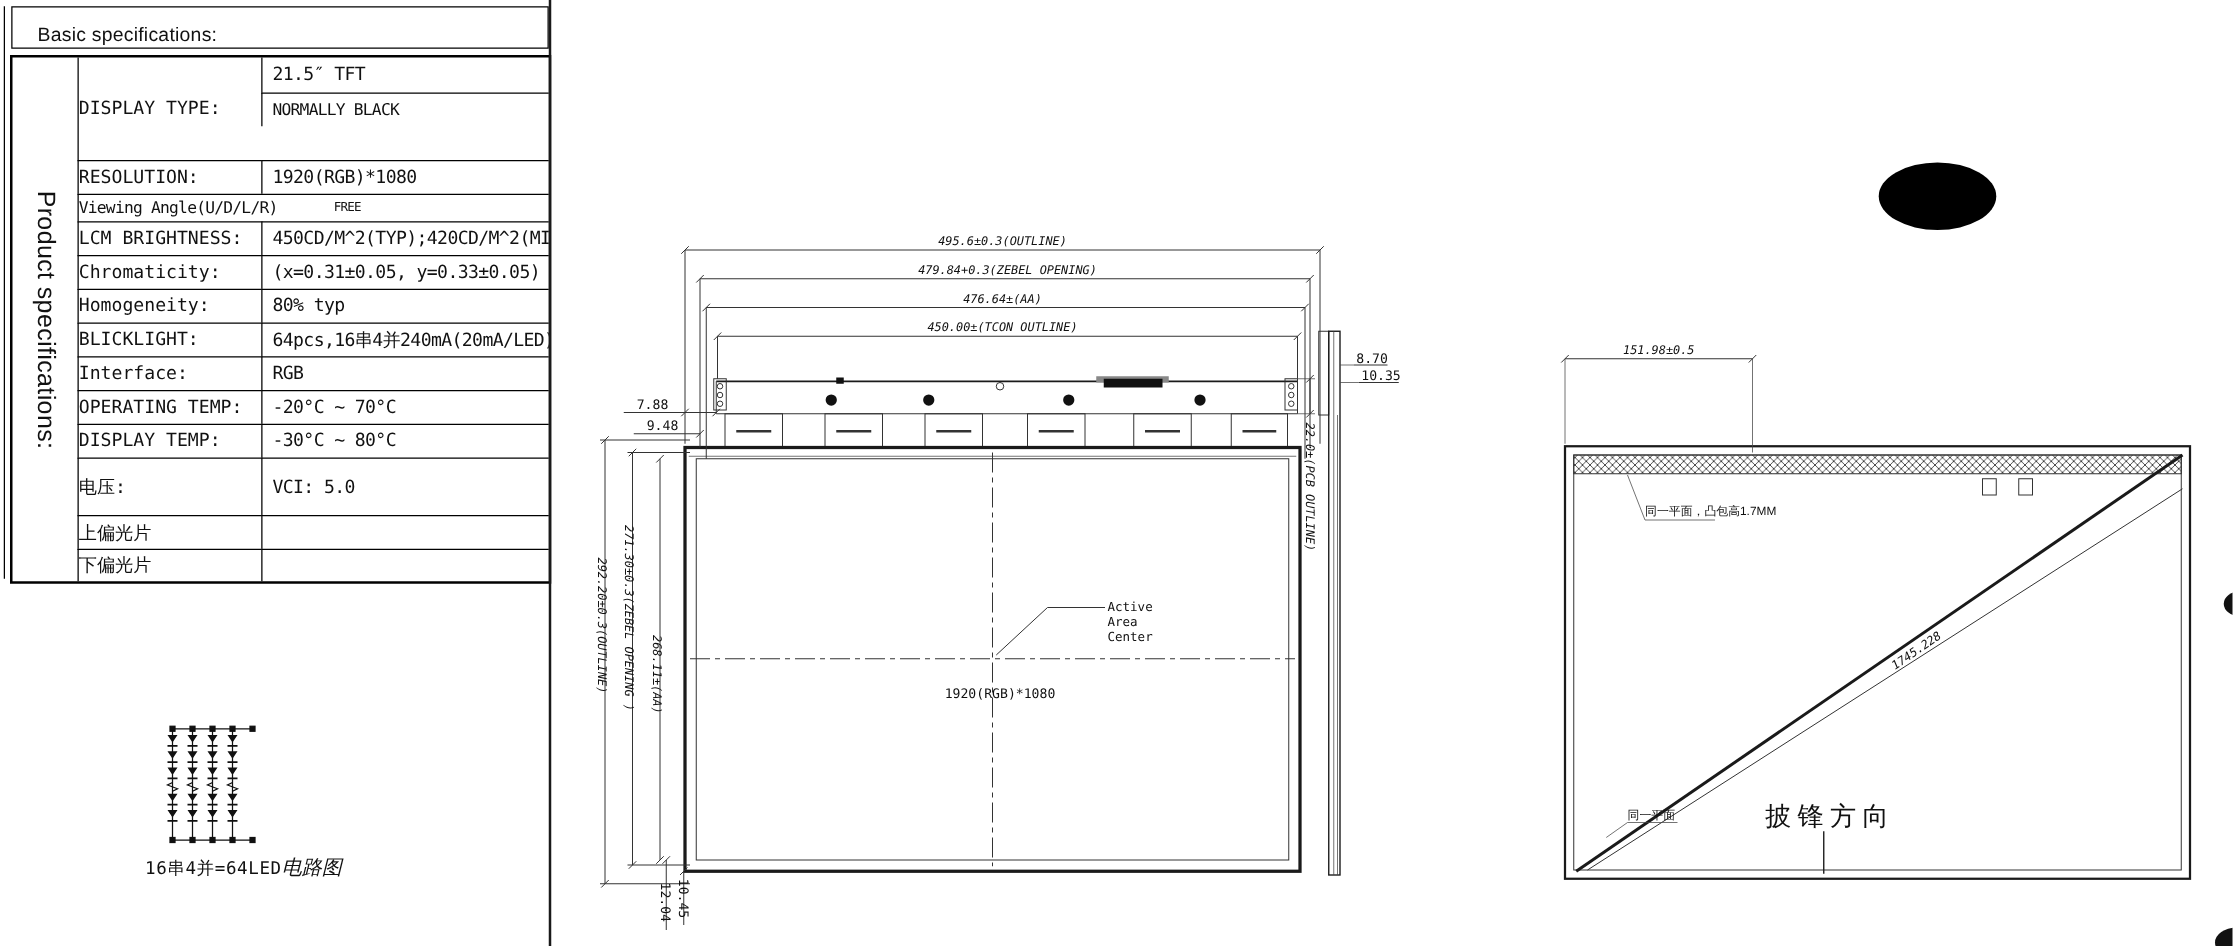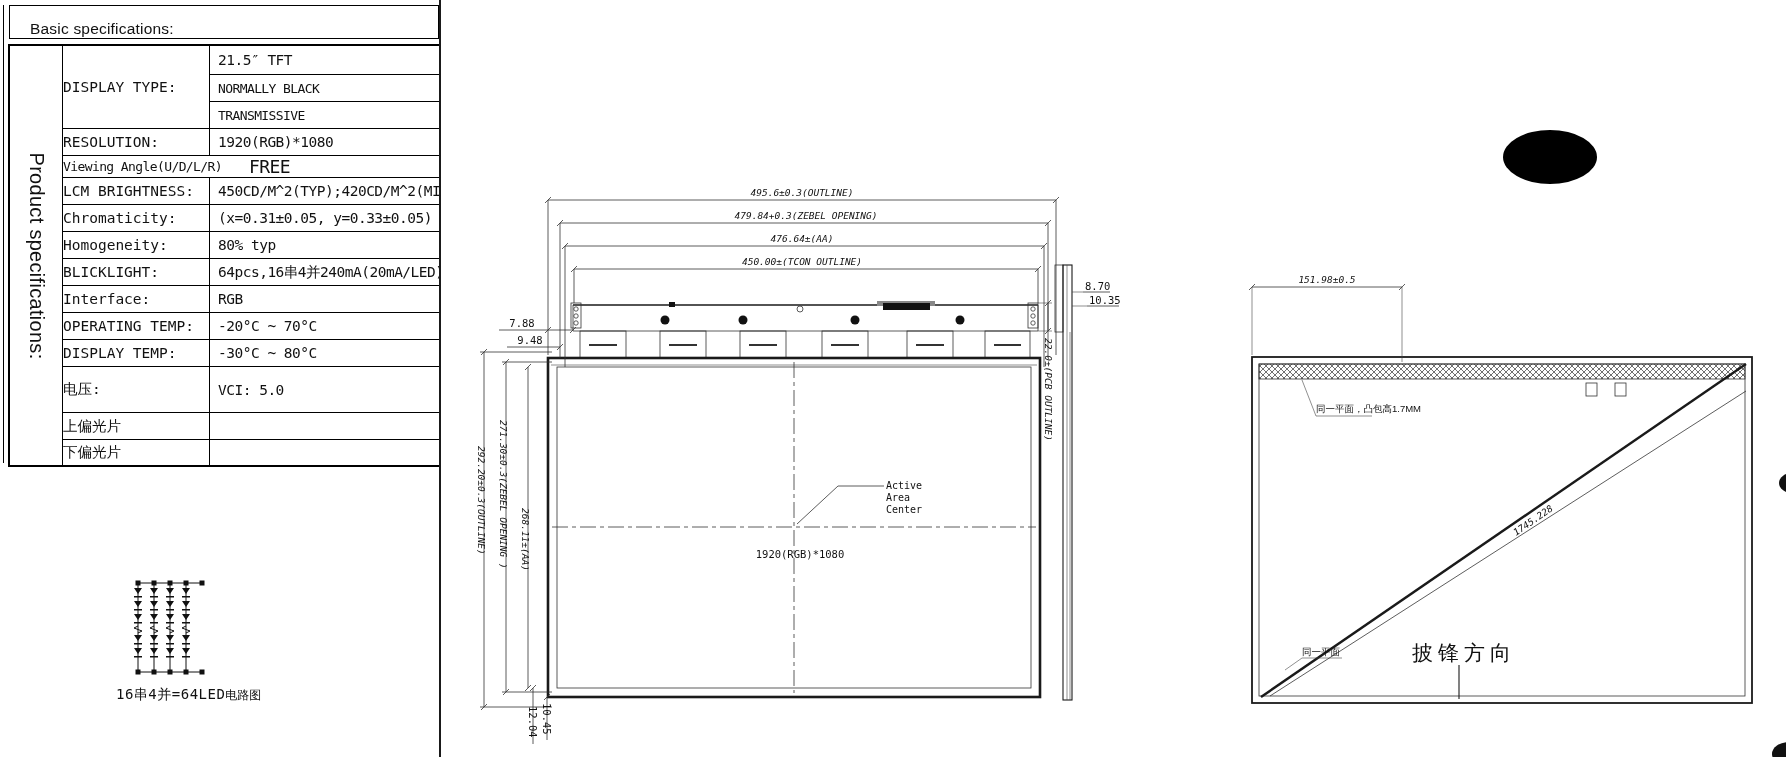--- a/index.html
+++ b/index.html
@@ -21,27 +21,27 @@
         display:flex;align-items:center;padding-left:0;white-space:nowrap;overflow:hidden;}
   .cell.nt{border-top:none;}
   .cell.nl{border-left:none;}
   .cell.val{letter-spacing:-0.5px;padding-left:8px;}
   .cell.small{font-size:13px;letter-spacing:-0.6px;}
   .vcell{grid-column:1;grid-row:1/16;position:relative;border:none;}
   .vcell .vtext{position:absolute;left:50%;top:50%;transform:translate(-50%,-50%) rotate(90deg);
                 white-space:nowrap;font-family:"Liberation Sans",sans-serif;font-size:20px;letter-spacing:.3px;}
   .dtype{grid-column:2;grid-row:1/4;}
   .merged{grid-column:2/4;gap:27px;}
-  .merged .freeval{font-size:18px;}
+  .merged .freeval{margin-left:18px;font-size:10px;}
 
   
   .led-caption{position:absolute;left:116px;top:684px;white-space:nowrap;
                font-family:"DejaVu Sans Mono","Liberation Mono",monospace;}
   .led-caption .big{font-size:14px;letter-spacing:.5px;}
-  .led-caption .sm{font-size:12px;}
+  .led-caption .sm{font-size:16px;font-style:italic;}
 
   
   svg{position:absolute;left:0;top:0;}
   .ln{stroke:#1a1a1a;fill:none;}
   .thin{stroke:#333;stroke-width:.8;fill:none;}
   .xthin{stroke:#444;stroke-width:.6;fill:none;}
   text{fill:#111;}
   .dim{font:italic 9.5px "DejaVu Sans Mono",monospace;}
   .num{font:10.5px "DejaVu Sans Mono",monospace;}
   .mono{font:10px "DejaVu Sans Mono",monospace;}
@@ -60,21 +60,20 @@
   </div>
 
   <div class="spec-table">
     <div class="cell vcell nl nt">
       <div class="vtext">Product specifications:</div>
     </div>
 
     <div class="cell dtype nt">DISPLAY TYPE:</div>
     <div class="cell val nt" style="grid-column:3;grid-row:1">21.5″ TFT</div>
     <div class="cell val small" style="grid-column:3;grid-row:2">NORMALLY BLACK</div>
-    <div class="cell val small" style="grid-column:3;grid-row:3">TRANSMISSIVE</div>
 
     <div class="cell" style="grid-column:2;grid-row:4">RESOLUTION:</div>
     <div class="cell val" style="grid-column:3;grid-row:4">1920(RGB)*1080</div>
 
     <div class="cell merged small" style="grid-row:5">
       <span>Viewing Angle(U/D/L/R)</span>
       <span class="freeval">FREE</span>
     </div>
 
     <div class="cell" style="grid-column:2;grid-row:6">LCM BRIGHTNESS:</div>

